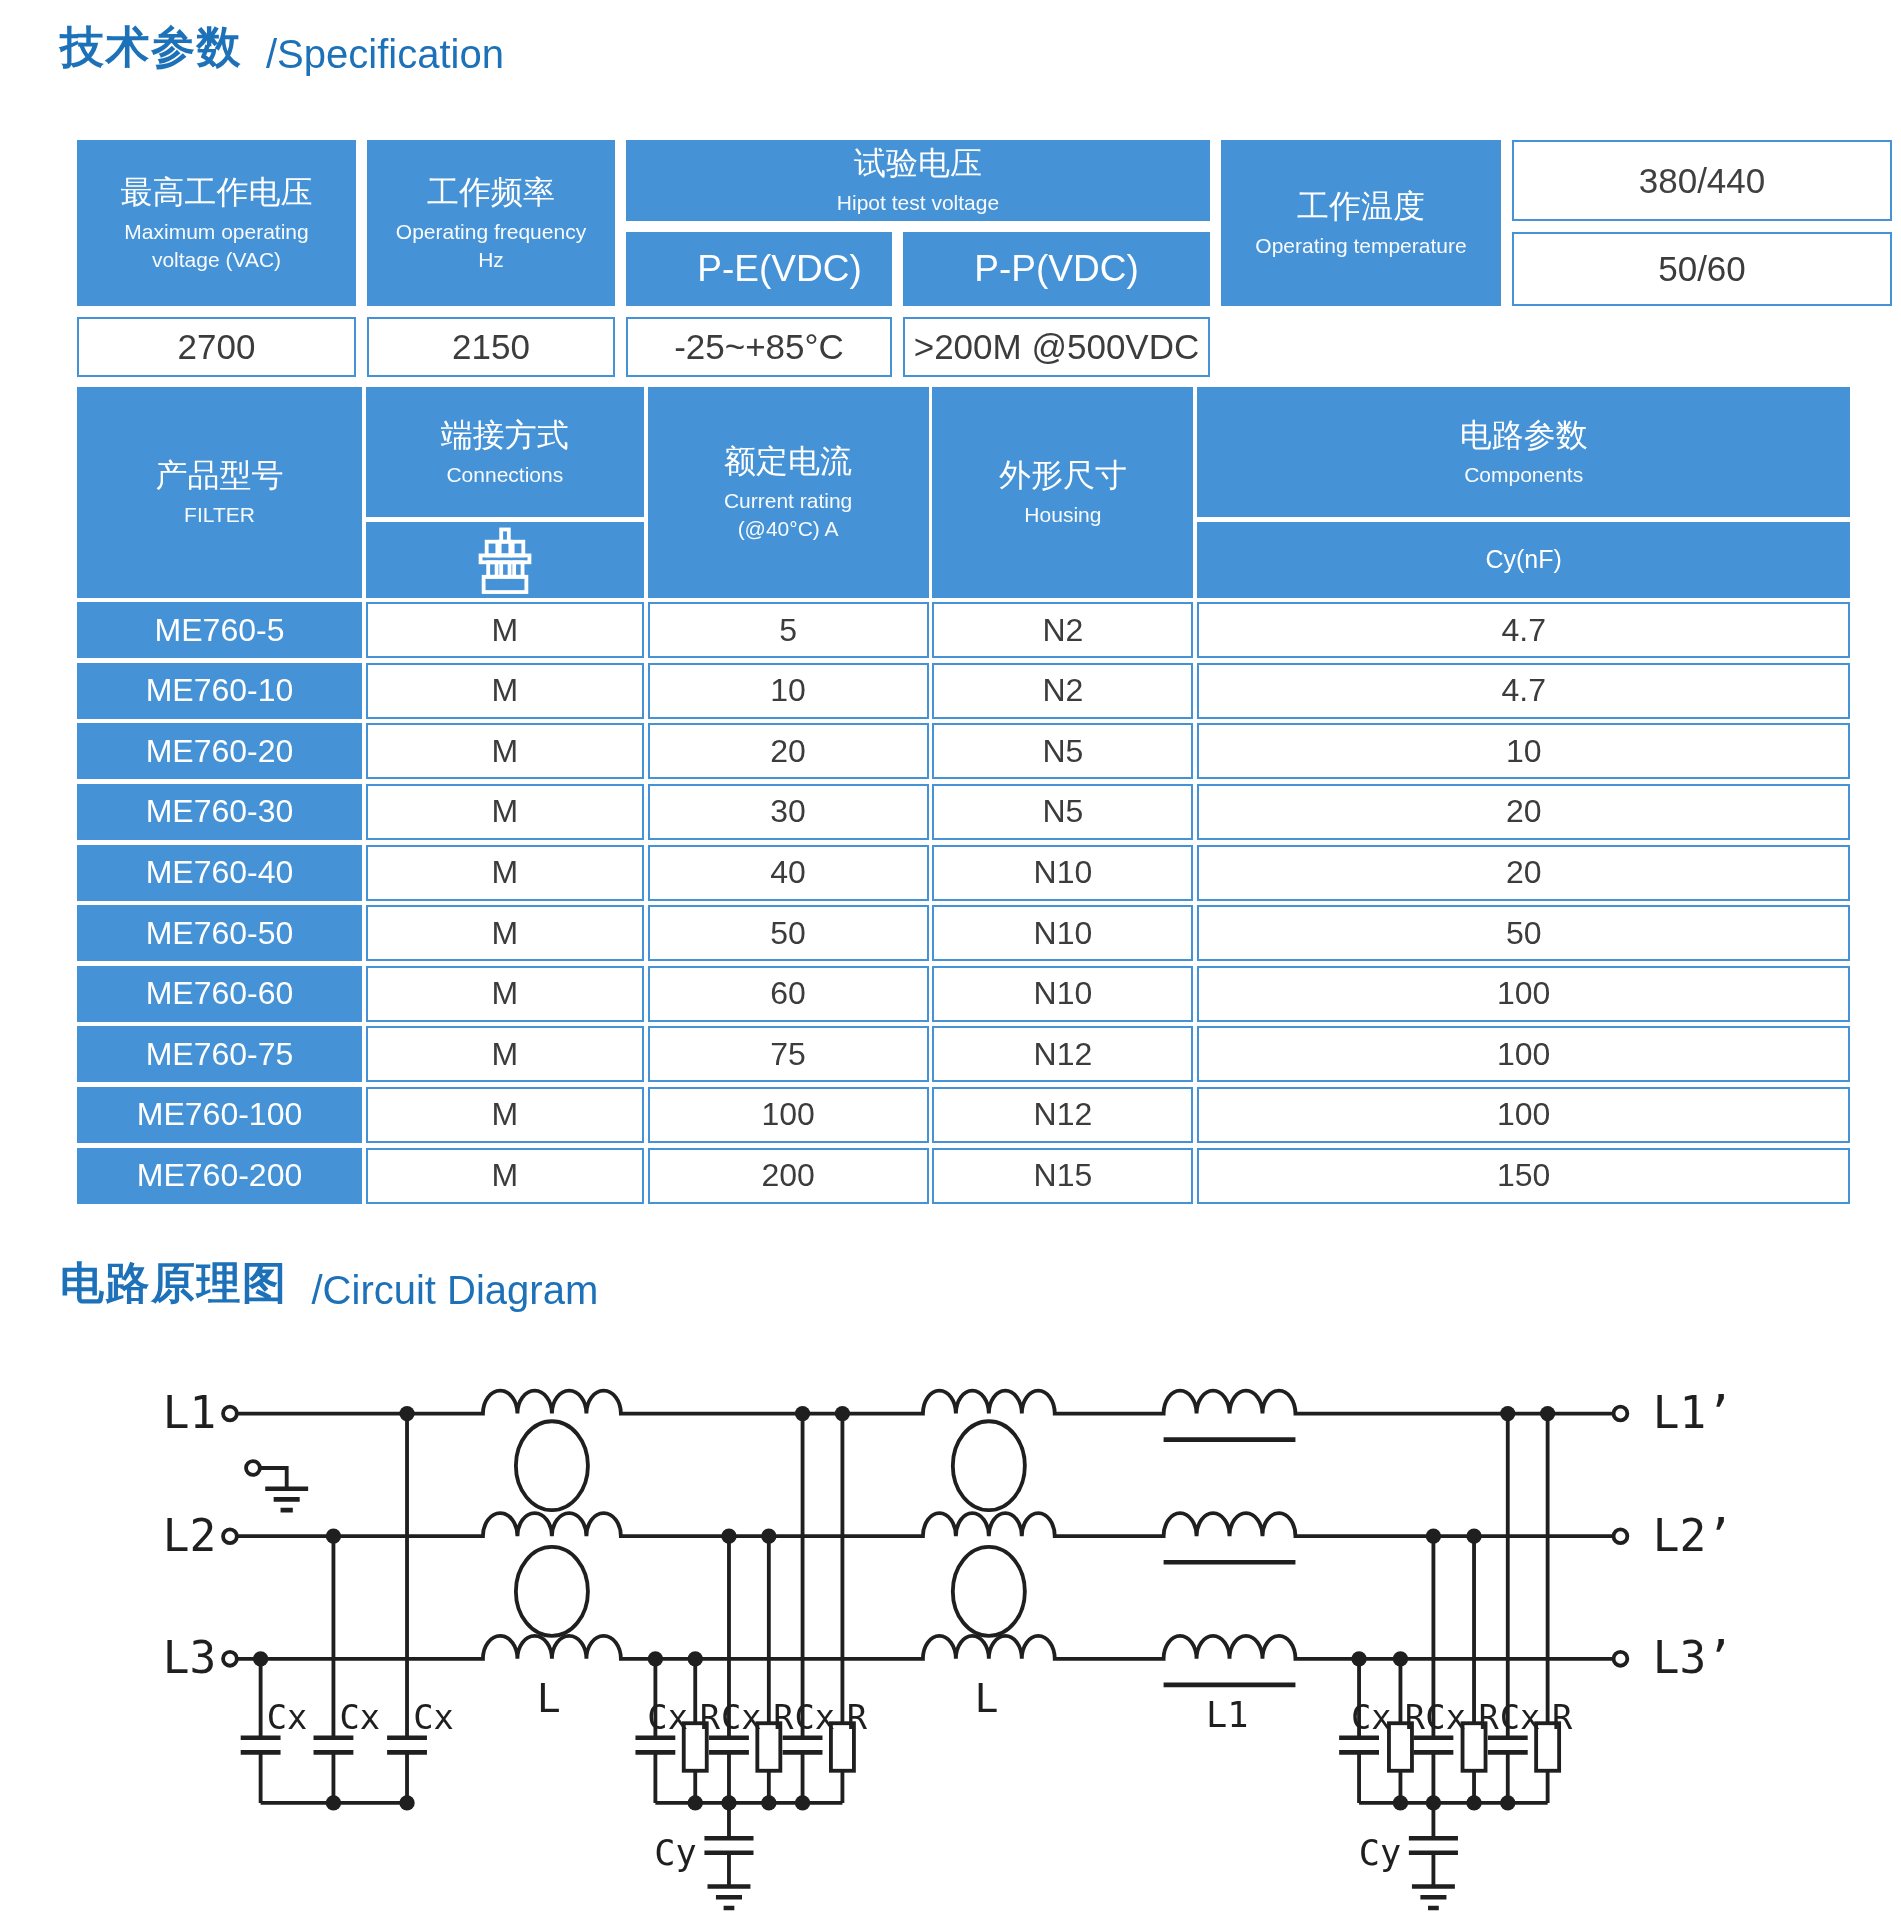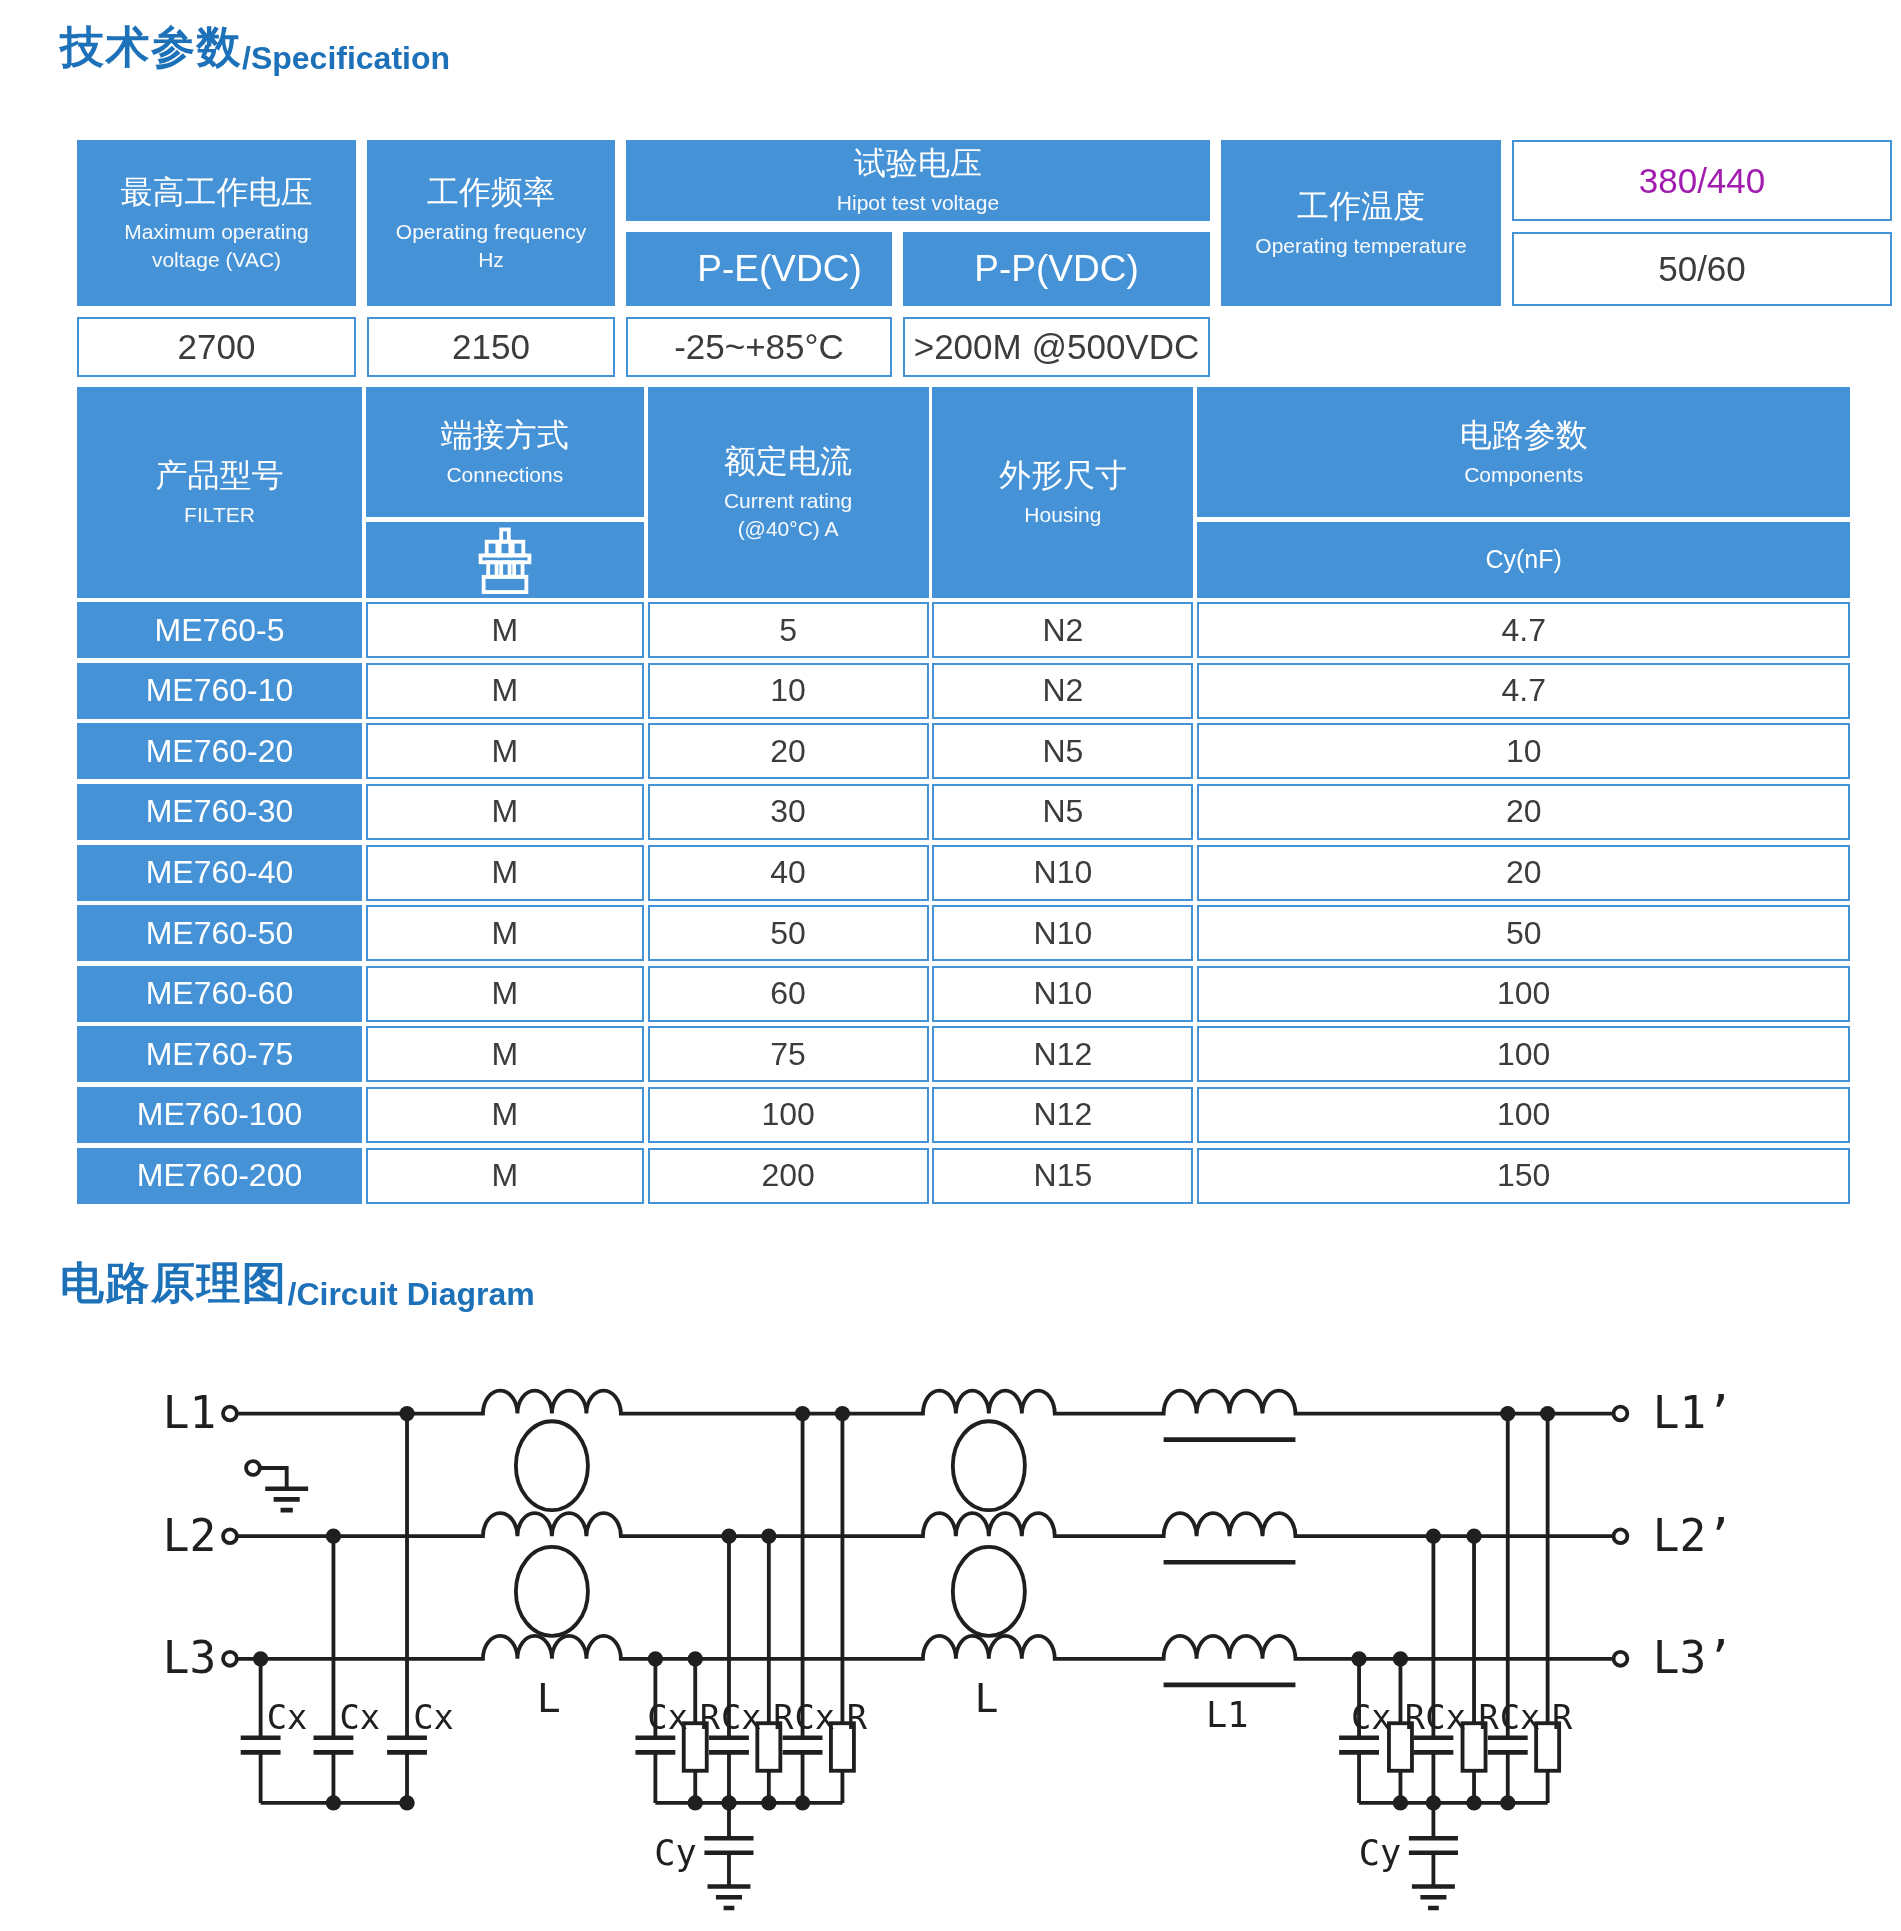--- a/index.html
+++ b/index.html
@@ -3,37 +3,37 @@
 <meta charset="utf-8">
 <style>
   html,body{margin:0;padding:0;}
   body{
     width:1901px;height:1931px;background:#ffffff;position:relative;
     font-family:"Liberation Sans",sans-serif;color:#3a3a3a;overflow:hidden;
   }
   
   .sec-title{position:absolute;display:flex;align-items:flex-end;color:#1d71b8;}
   .sec-title .zh{font-size:44px;font-weight:bold;letter-spacing:1.5px;}
-  .sec-title .en{font-size:32px;font-weight:bold;}
+  .sec-title .en{font-size:40px;font-weight:normal;margin-left:24px;}
   #title1{left:60px;top:18.4px;}
   #title2{left:60px;top:1254px;}
 
   
   .hcell{
     background:#4592d6;color:#ffffff;display:flex;flex-direction:column;
     align-items:center;justify-content:center;text-align:center;line-height:1.25;
   }
   .zh-lg{font-size:32px;}
   .en-sm{font-size:21px;opacity:.96;white-space:pre-line;line-height:1.35;margin-top:6.1px;}
   .sub-lg{font-size:37px;}
   .dcell{
     background:#ffffff;border:2.3px solid #4592d6;display:flex;align-items:center;
     justify-content:center;font-size:35px;color:#3c3c3c;
   }
-  .accent{color:#a21caf;}
+  .accent{color:#404040;}
 
   
   #table1{
     position:absolute;left:77px;top:140px;
     display:grid;grid-template-columns:279px 248px 266px 307px 280px 380px;
     grid-template-rows:81px 74px 60px;gap:11px;
   }
   .t1c1{grid-column:1;grid-row:1/3;}
   .t1c2{grid-column:2;grid-row:1/3;}
   .t1group{grid-column:3/5;grid-row:1;}

